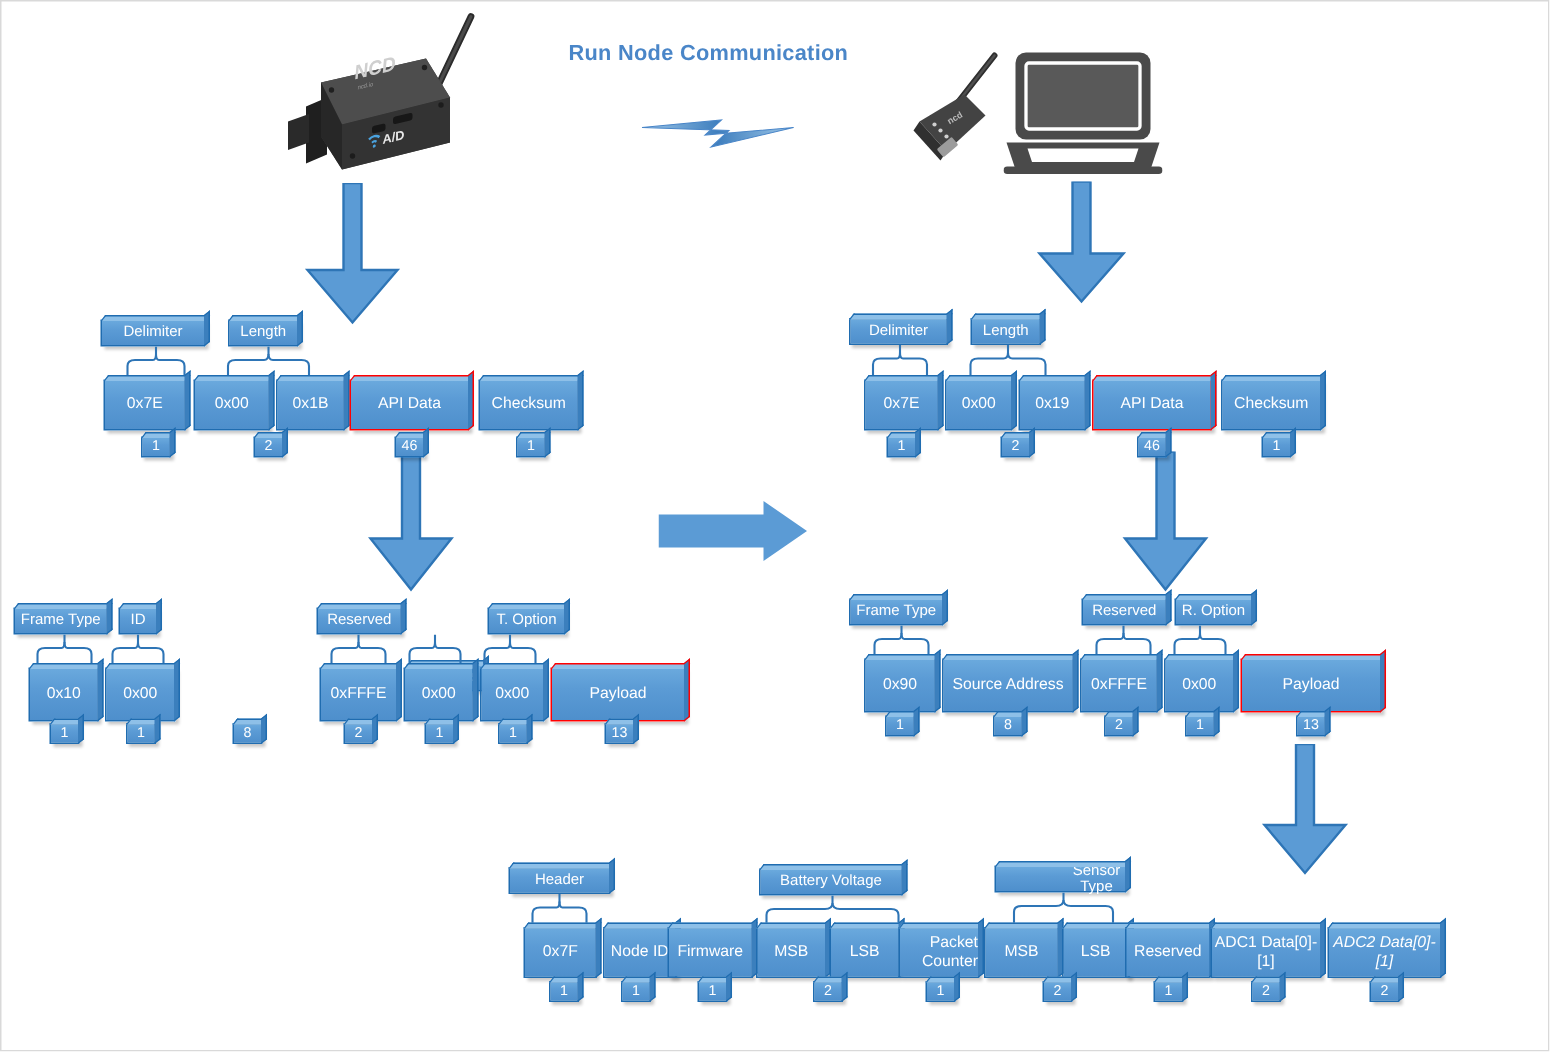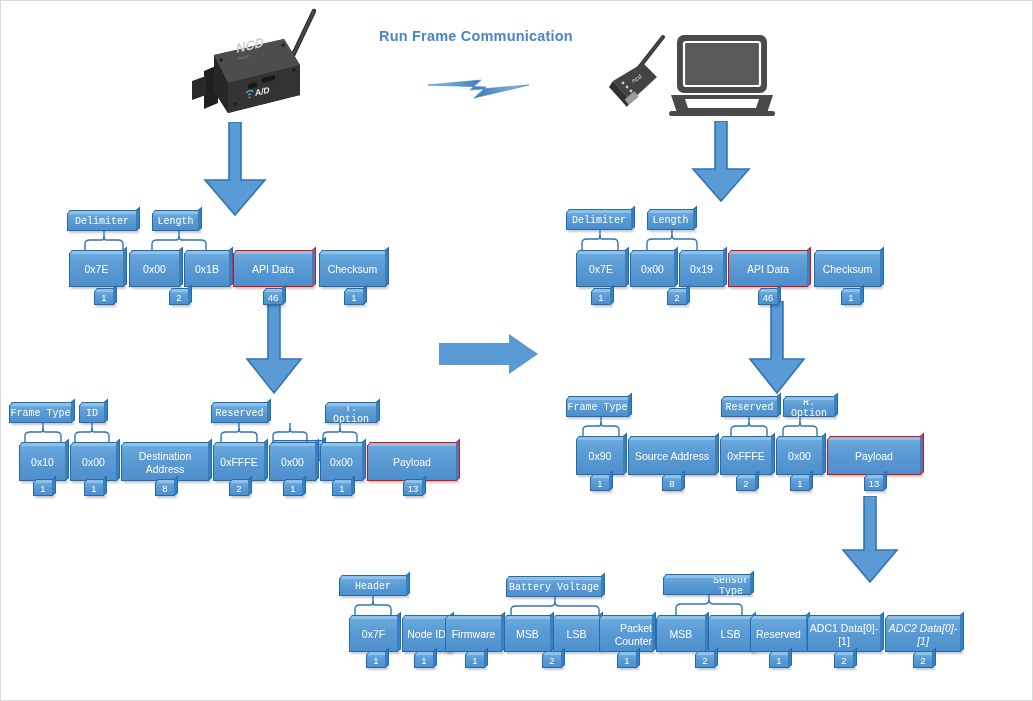--- a/index.html
+++ b/index.html
@@ -63,21 +63,21 @@
     background: #3b7fbd;
     border: 1px solid #1f6cb0;
     border-left: none;
     box-sizing: border-box;
     transform: skewY(-38deg);
     transform-origin: top left;
   }
 
   .fbox { font-size: 10.5px; }
   .fbox.two-line { line-height: 1.25; }
-  .lbox { font-size: 10px; font-family: Liberation Mono, monospace; }
+  .lbox { font-size: 10px; }
   .cbox { font-size: 9.5px; }
 
   .fbox.highlight {
     border: 1.5px solid #ff0000;
   }
   .fbox.highlight::before { border-color: #ff0000; background: #8ec0e8; }
   .fbox.highlight::after  { border-color: #ff0000; }
 
   
   .brace { position: absolute; }
@@ -89,21 +89,21 @@
 
   
   .device { position: absolute; }
   .device svg { display: block; }
 </style>
 </head>
 <body>
 
 <div id="page">
 
-  <div class="title">Run Frame Communication</div>
+  <div class="title">Run Node Communication</div>
 
   <div class="device" style="left:425px; top:72px;">
     <svg width="105" height="30" viewBox="0 0 105 30">
       <defs>
         <linearGradient id="boltg" x1="0" y1="0" x2="1" y2="0">
           <stop offset="0%" stop-color="#9ec7e8"></stop>
           <stop offset="50%" stop-color="#3f7fbe"></stop>
           <stop offset="100%" stop-color="#9ec7e8"></stop>
         </linearGradient>
       </defs>
@@ -303,21 +303,20 @@
   </div>
   <div class="brace" style="left:320px; top:422px;">
     <svg width="38" height="22" viewBox="0 0 38 22">
       <path d="M2,21 L2,13 Q2,9 7,9 L17,9 Q19,9 19,5 L19,0" fill="none" stroke="#2e75b6" stroke-width="1.4"></path>
       <path d="M36,21 L36,13 Q36,9 31,9 L21,9 Q19,9 19,5" fill="none" stroke="#2e75b6" stroke-width="1.4"></path>
     </svg>
   </div>
 
   <div class="fbox" style="left:18px; top:444px; width:47px; height:36px;">0x10</div>
   <div class="fbox" style="left:69px; top:444px; width:47px; height:36px;">0x00</div>
-  <div class="fbox two-line" style="left:120px; top:444px; width:88px; height:36px;">Destination Address</div>
   <div class="fbox" style="left:212px; top:444px; width:52px; height:36px;">0xFFFE</div>
   <div class="fbox" style="left:268px; top:444px; width:47px; height:36px;">0x00</div>
   <div class="fbox" style="left:319px; top:444px; width:43px; height:36px;">0x00</div>
   <div class="fbox highlight" style="left:366px; top:444px; width:90px; height:36px;">Payload</div>
 
   <div class="cbox" style="left:32px; top:481px; width:20px; height:14px;">1</div>
   <div class="cbox" style="left:83px; top:481px; width:20px; height:14px;">1</div>
   <div class="cbox" style="left:154px; top:481px; width:20px; height:14px;">8</div>
   <div class="cbox" style="left:228px; top:481px; width:20px; height:14px;">2</div>
   <div class="cbox" style="left:282px; top:481px; width:20px; height:14px;">1</div>

